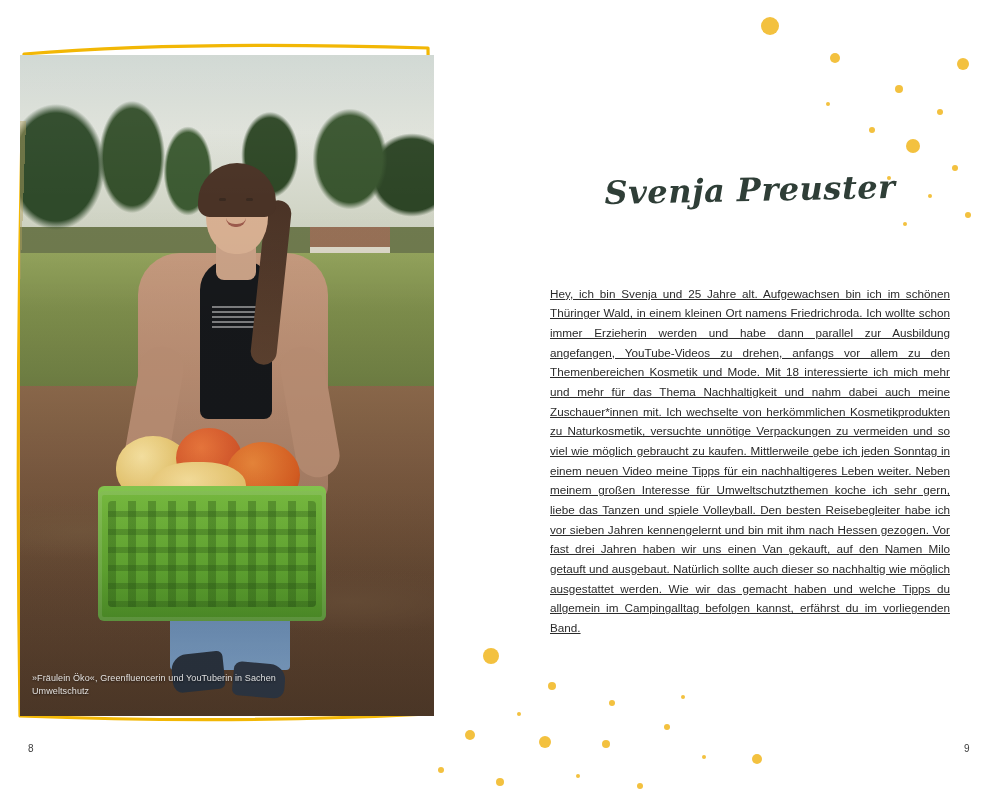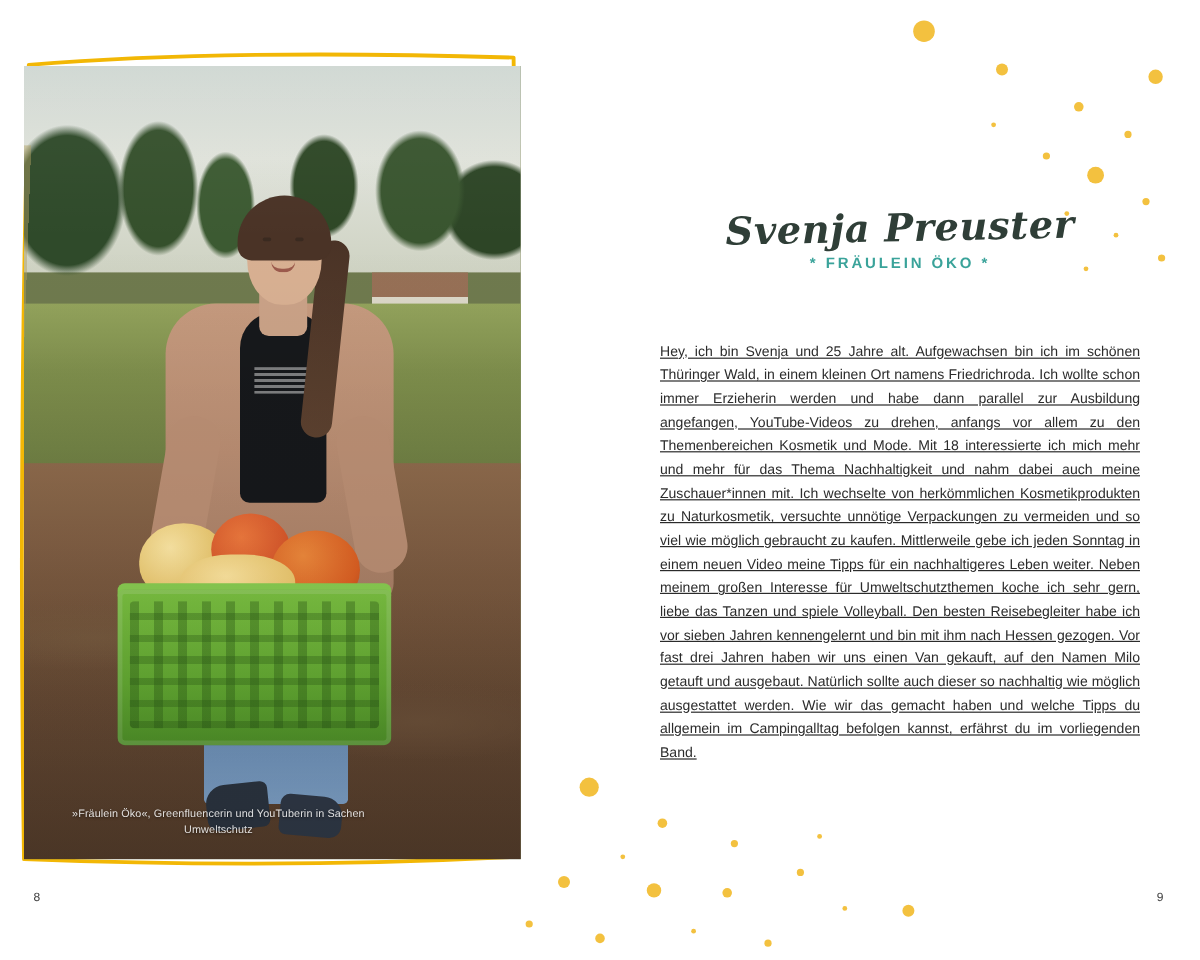--- a/index.html
+++ b/index.html
@@ -29,21 +29,20 @@
     background: #ffffff;
     overflow: hidden;
   }
 
   .photo-frame {
     position: absolute;
     left: 14px;
     top: 38px;
     width: 423px;
     height: 686px;
-    text-align: center;
   }
 
   
   .frame-line {
     position: absolute;
     left: 0;
     top: 0;
     width: 100%;
     height: 100%;
     pointer-events: none;
@@ -354,21 +353,20 @@
       </div>
     </div>
 
     <div class="folio folio-left">8</div>
   </div>
 
   <div class="page-right">
 
     <h1 class="name-title">Svenja Preuster</h1>
 
-    <div class="subtitle">* FRÄULEIN ÖKO *</div>
 
     <p class="body-text">Hey, ich bin Svenja und 25 Jahre alt. Aufgewachsen bin ich im schönen Thüringer Wald, in einem kleinen Ort namens Friedrichroda. Ich wollte schon immer Erzieherin werden und habe dann parallel zur Ausbildung angefangen, YouTube-Videos zu drehen, anfangs vor allem zu den Themenbereichen Kosmetik und Mode. Mit 18 interessierte ich mich mehr und mehr für das Thema Nachhaltigkeit und nahm dabei auch meine Zuschauer*innen mit. Ich wechselte von herkömmlichen Kosmetikprodukten zu Naturkosmetik, versuchte unnötige Verpackungen zu vermeiden und so viel wie möglich gebraucht zu kaufen. Mittlerweile gebe ich jeden Sonntag in einem neuen Video meine Tipps für ein nachhaltigeres Leben weiter. Neben meinem großen Interesse für Umweltschutzthemen koche ich sehr gern, liebe das Tanzen und spiele Volleyball. Den besten Reisebegleiter habe ich vor sieben Jahren kennengelernt und bin mit ihm nach Hessen gezogen. Vor fast drei Jahren haben wir uns einen Van gekauft, auf den Namen Milo getauft und ausgebaut. Natürlich sollte auch dieser so nachhaltig wie möglich ausgestattet werden. Wie wir das gemacht haben und welche Tipps du allgemein im Campingalltag befolgen kannst, erfährst du im vorliegenden Band.</p>
 
     <div class="folio folio-right">9</div>
   </div>
 </div>
 
 <div id="dots-layer">
     <div class="dot" style="left: 761px; top: 17px; width: 18px; height: 18px; background: rgb(243, 193, 63);"></div>
     <div class="dot" style="left: 830px; top: 53px; width: 10px; height: 10px; background: rgb(243, 193, 63);"></div>

